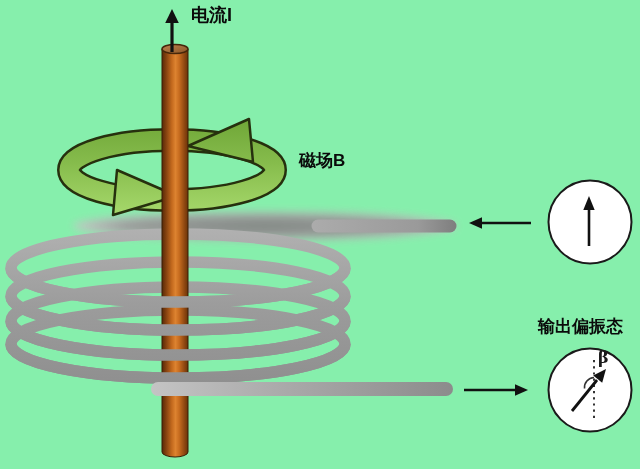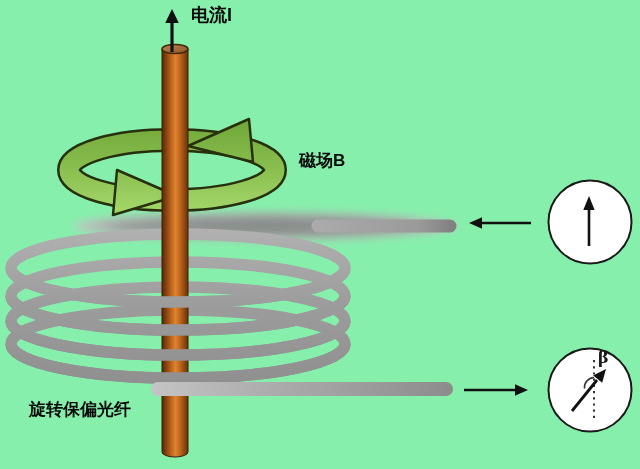--- a/index.html
+++ b/index.html
@@ -140,16 +140,16 @@
       <path d="M594 377.5 A10 10 0 0 0 584.5 388.5" fill="none" stroke="#333333" stroke-width="1.6"></path>
       <g stroke="#111111" fill="#111111">
         <line x1="572" y1="411" x2="597" y2="380" stroke-width="2.8"></line>
         <polygon points="606,369 593.2,375.5 602.2,382.8" stroke="none"></polygon>
       </g>
     </g>
   </svg>
 
   <div class="label lbl-current">电流I</div>
   <div class="label lbl-field">磁场B</div>
-  <div class="label lbl-fiber">旋转保偏光纤</div>
+  <div class="label lbl-outpol">输出偏振态</div>
   <div class="label lbl-beta">β</div>
 
 </div>
 
 </body></html>

